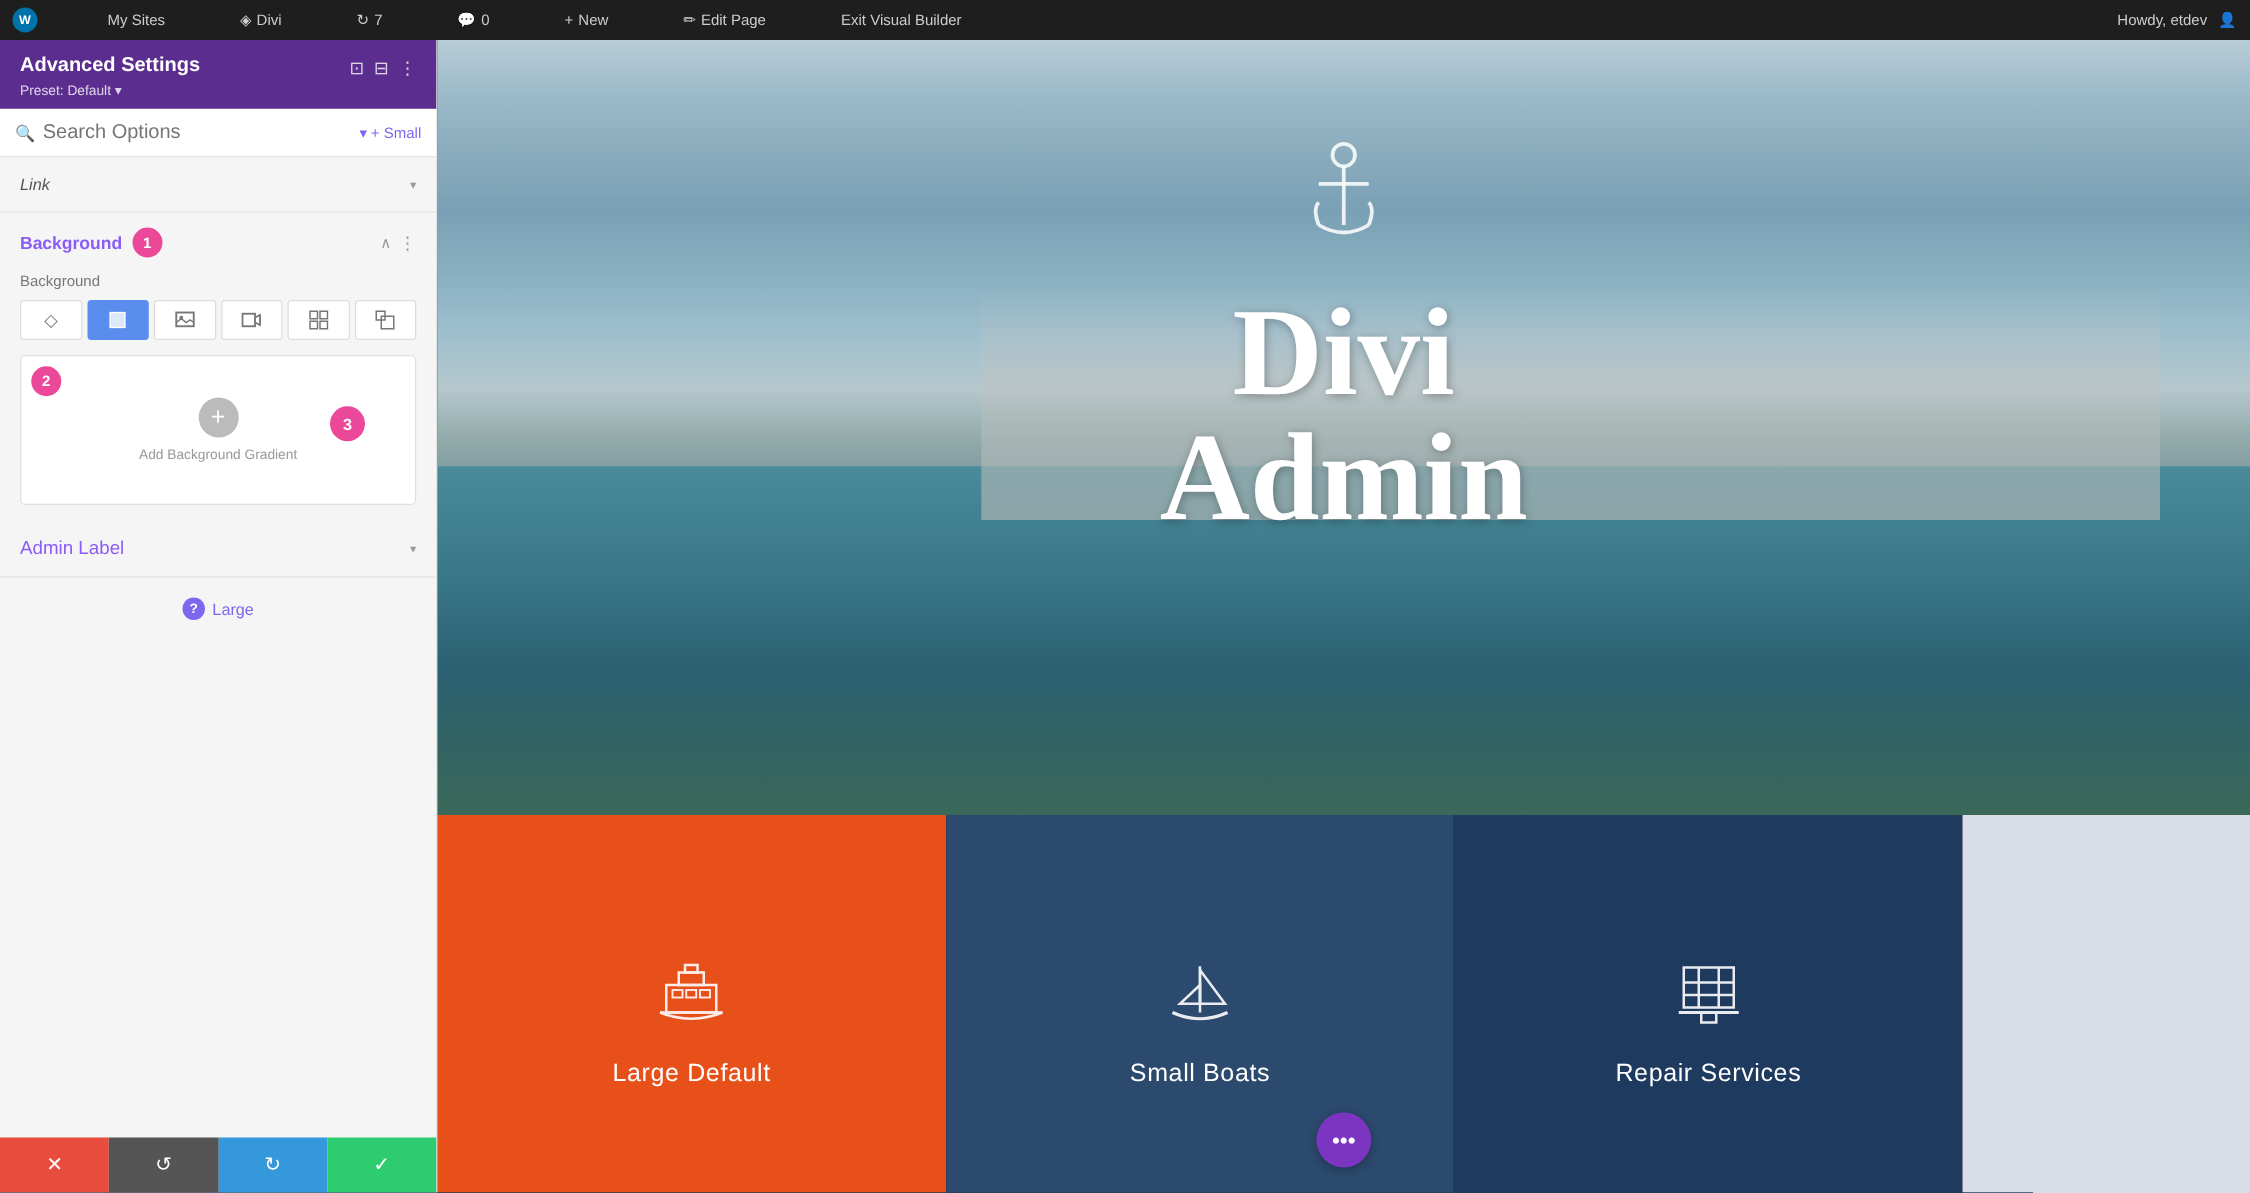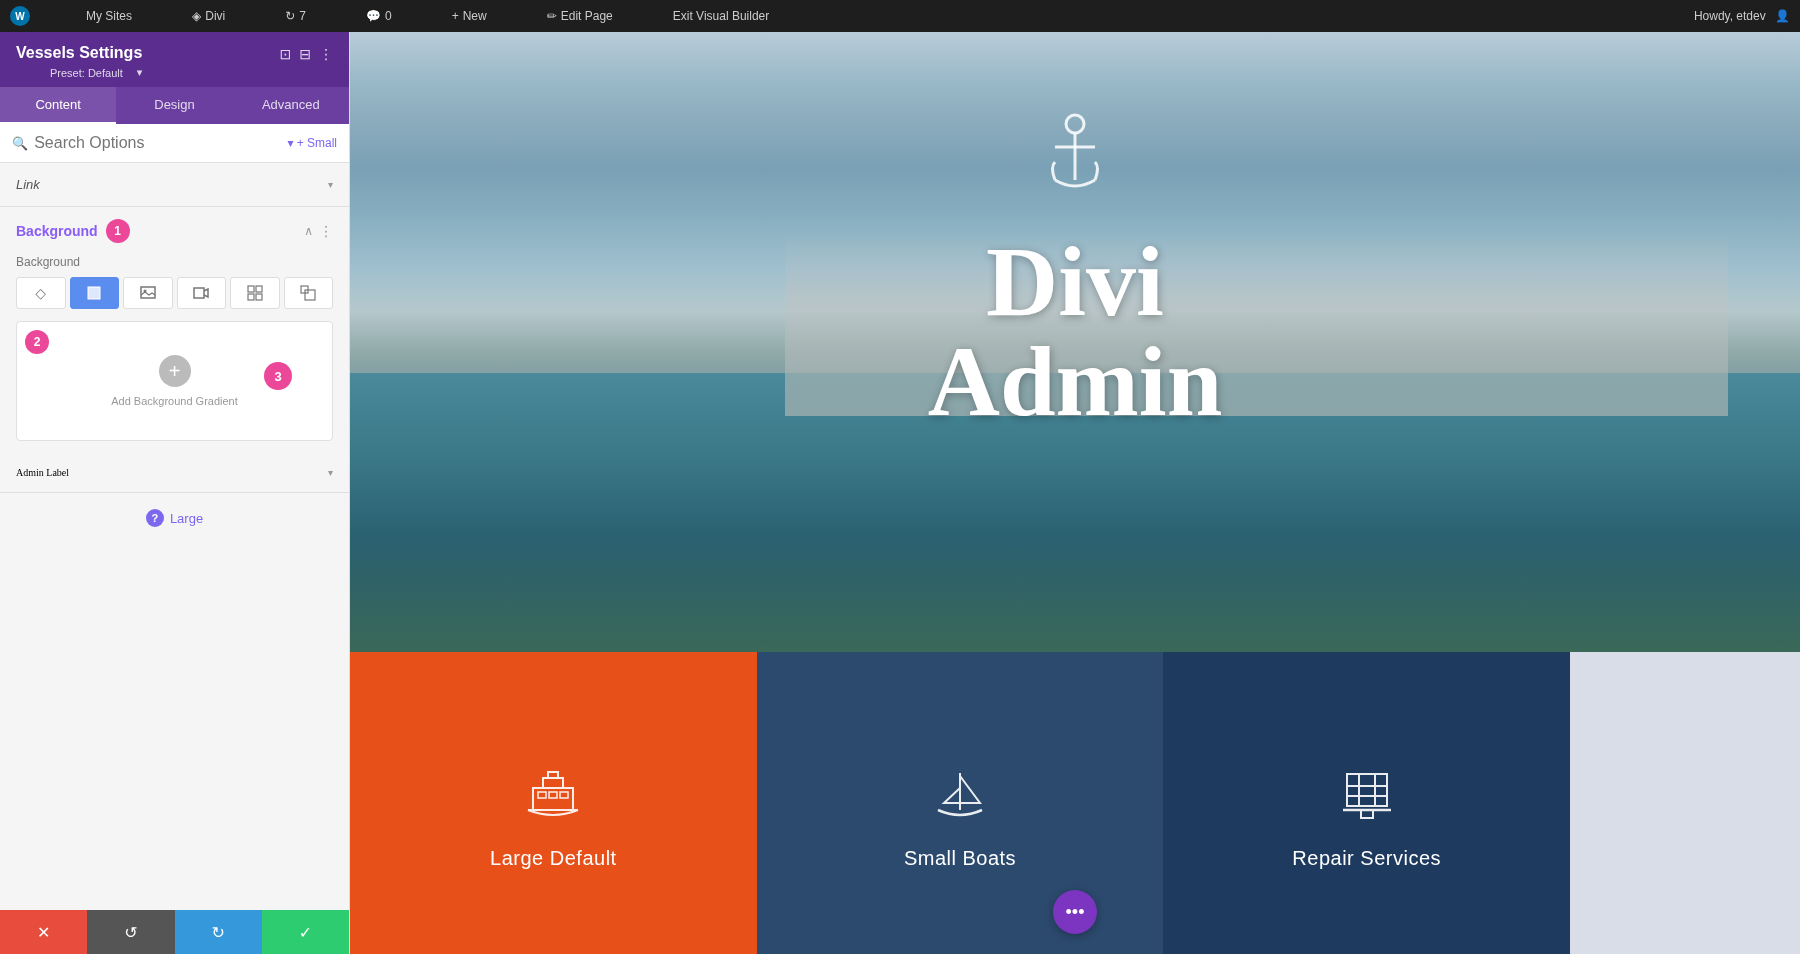--- a/index.html
+++ b/index.html
@@ -53,21 +53,21 @@
       padding: 12px 16px 8px;
     }
     .panel-title {
       font-size: 16px;
       font-weight: 600;
       margin-bottom: 4px;
     }
     .panel-preset {
       font-size: 11px;
       color: rgba(255,255,255,0.8);
-      display: flex; align-items: center; gap: 14px; justify-content: flex-end;
+      display: flex; align-items: center; gap: 3px;
     }
 
     
     .panel-tabs {
       background: #6b3fa0;
       display: flex;
     }
     .panel-tab {
       flex: 1; padding: 10px 0; text-align: center; color: rgba(255,255,255,0.8);
       font-size: 13px; cursor: pointer; border-bottom: 2px solid transparent;
@@ -180,21 +180,21 @@
     }
     .add-gradient-text {
       font-size: 11px; color: #999; margin-top: 8px;
     }
 
     
     .admin-label-row {
       display: flex; align-items: center; justify-content: space-between;
       padding: 14px 16px; cursor: pointer;
     }
-    .admin-label-title { font-size: 10px; color: #000000; font-family: Liberation Serif, serif; }
+    .admin-label-title { font-size: 15px; color: #8b5cf6; }
     .admin-label-arrow { color: #999; font-size: 10px; }
 
     
     .help-row {
       padding: 16px; display: flex; align-items: center; justify-content: center; gap: 6px;
       color: #7b68ee; cursor: pointer; font-size: 13px;
     }
     .help-icon {
       width: 18px; height: 18px; border-radius: 50%; background: #7b68ee;
       color: white; font-size: 11px; font-weight: bold;
@@ -326,45 +326,34 @@
   </div>
 </div>
 
 <div class="main-layout">
 
   <div class="left-panel">
 
     <div class="panel-header" style="position:relative;">
       <div class="panel-header-top">
         <div>
-          <div class="panel-title">Vessels Settings</div>
+          <div class="panel-title">Advanced Settings</div>
           <div class="panel-preset">
             <span>Preset: Default</span>
             <span>▾</span>
           </div>
         </div>
         <div class="panel-header-actions">
           <button class="panel-header-icon-btn" title="Expand">⊡</button>
           <button class="panel-header-icon-btn" title="Split">⊟</button>
           <button class="panel-header-icon-btn" title="More">⋮</button>
         </div>
       </div>
     </div>
 
-    <div class="panel-tabs">
-      <div class="panel-tab active">
-        <span>Content</span>
-      </div>
-      <div class="panel-tab">
-        <span>Design</span>
-      </div>
-      <div class="panel-tab">
-        <span>Advanced</span>
-      </div>
-    </div>
 
     <div class="panel-search">
       <div class="search-input-wrap">
         <span style="color:#aaa;font-size:13px;">🔍</span>
         <input class="search-input" type="text" placeholder="Search Options" style="">
       </div>
       <button class="filter-btn">
         <span>▾</span>
         <span>+ Small</span>
       </button>

